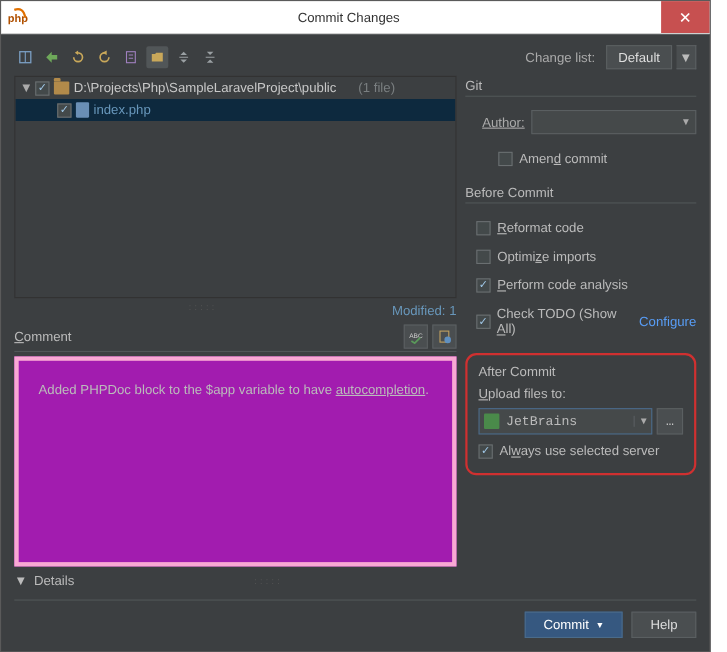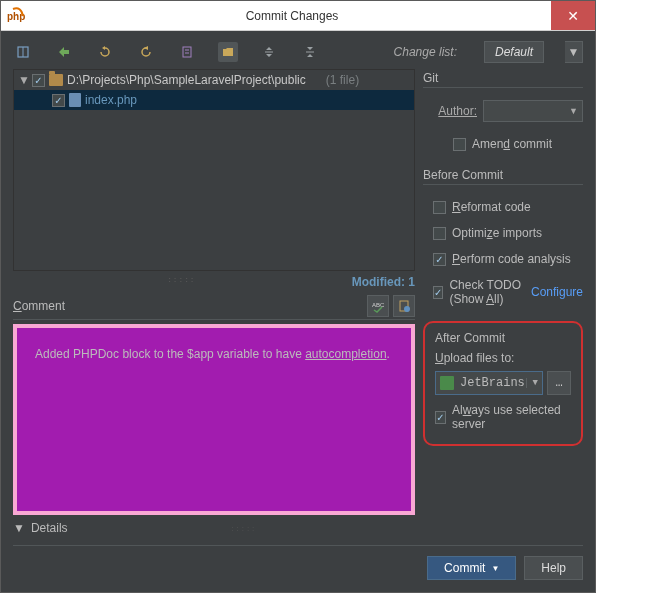--- a/index.html
+++ b/index.html
@@ -1,44 +1,44 @@
 <!DOCTYPE html>
 <html><head>
 <meta charset="utf-8">
 <style>
   * { box-sizing: border-box; margin: 0; padding: 0; }
   body { font-family: "Segoe UI", Tahoma, sans-serif; font-size: 12px; color: #bbbbbb; background: #fff; }
-  .window { width: 596px; height: 593px; border: 1px solid #5a5a5a; background: #3c3f41; position: relative; }
+  .window { width: 646px; height: 593px; border: 1px solid #5a5a5a; background: #3c3f41; position: relative; }
   .titlebar { height: 30px; background: #fff; display: flex; align-items: center; border-bottom: 1px solid #d0d0d0; }
   .app-icon { width: 20px; height: 20px; margin: 0 6px; font-size: 10px; font-weight: bold; color: #c06000; position: relative; }
   .title-text { flex: 1; text-align: center; color: #333; font-size: 12px; }
   .title-close { width: 44px; height: 29px; background: #c75050; color: #fff; display: flex; align-items: center; justify-content: center; font-size: 14px; font-weight: 300; cursor: pointer; }
   .client { padding: 10px 12px 12px 12px; height: calc(100% - 30px); display: flex; flex-direction: column; }
-  .top-row { display: flex; align-items: center; gap: 21px; margin-bottom: 6px; font-style: italic; }
+  .top-row { display: flex; align-items: center; gap: 4px; margin-bottom: 6px; }
   .tb-icon { width: 20px; height: 20px; display: inline-flex; align-items: center; justify-content: center; cursor: pointer; border-radius: 2px; }
   .tb-icon.active { background: #515658; }
   .tb-icon svg { width: 14px; height: 14px; }
   .change-list-label { color: #aaa; margin-left: auto; margin-right: 6px; }
   .cl-btn { border: 1px solid #5a5f61; background: #4a4e50; padding: 3px 10px; color: #ddd; cursor: pointer; }
   .cl-arrow { border: 1px solid #5a5f61; background: #4a4e50; width: 18px; height: 22px; display: flex; align-items: center; justify-content: center; border-left: none; cursor: pointer; }
   .body-row { display: flex; flex: 1; gap: 8px; min-height: 0; }
   .left-col { width: 402px; display: flex; flex-direction: column; }
   .right-col { flex: 1; display: flex; flex-direction: column; gap: 6px; padding-top: 2px; }
   .tree-panel { border: 1px solid #323232; background: #3c3f41; height: 202px; overflow: hidden; }
   .tree-row { display: flex; align-items: center; height: 20px; padding-left: 4px; gap: 4px; }
   .tree-row.selected { background: #0d293e; }
   .expand { width: 10px; text-align: center; color: #aaa; cursor: pointer; }
   .chk { width: 13px; height: 13px; background: #43494a; border: 1px solid #6a6f71; display: inline-flex; align-items: center; justify-content: center; font-size: 10px; color: #a0c8e8; cursor: pointer; }
   .folder-ico { width: 14px; height: 12px; background: #b28a4a; border-radius: 1px; position: relative; }
   .folder-ico::before { content:""; position:absolute; top:-3px; left:0; width:6px; height:3px; background:#b28a4a; border-radius:1px 1px 0 0;}
   .file-ico { width: 12px; height: 14px; background: #6a8fb5; border-radius: 1px; position: relative; }
   .tree-path { color: #c8c8c8; }
   .tree-count { color: #7a7f81; margin-left: 16px; }
   .file-name { color: #6897bb; }
-  .modified-row { display: flex; justify-content: space-between; align-items: flex-start; margin-top: 4px; color: #6897bb; font-weight: bold; }
+  .modified-row { display: flex; justify-content: space-between; align-items: flex-start; margin-top: 4px; color: #6897bb; }
   .grip { flex:1; text-align:center; color:#555; letter-spacing:3px; font-size:8px; overflow:hidden; user-select:none;}
   .mod-link { cursor: pointer; }
   .comment-head { color: #bbb; border-bottom: 1px solid #515658; padding-bottom: 2px; margin-top: 6px; display:flex; align-items:center; }
   .comment-head span.u { text-decoration: underline; }
   .comment-icons { margin-left:auto; display:flex; gap:4px; }
   .sq-btn { width:22px; height:22px; border:1px solid #5a5f61; background:#4a4e50; display:flex; align-items:center; justify-content:center; cursor:pointer; }
   .comment-area { flex: 1; border: 4px solid #f9a8d4; background: #a21caf; padding: 18px; color: #bbb; line-height: 1.4; margin-top:4px; outline:none; }
   .comment-area .underline { text-decoration: underline; }
   .details-row { display: flex; align-items: center; margin-top: 6px; gap:6px; color:#bbb; }
   .details-arrow { cursor:pointer; }

